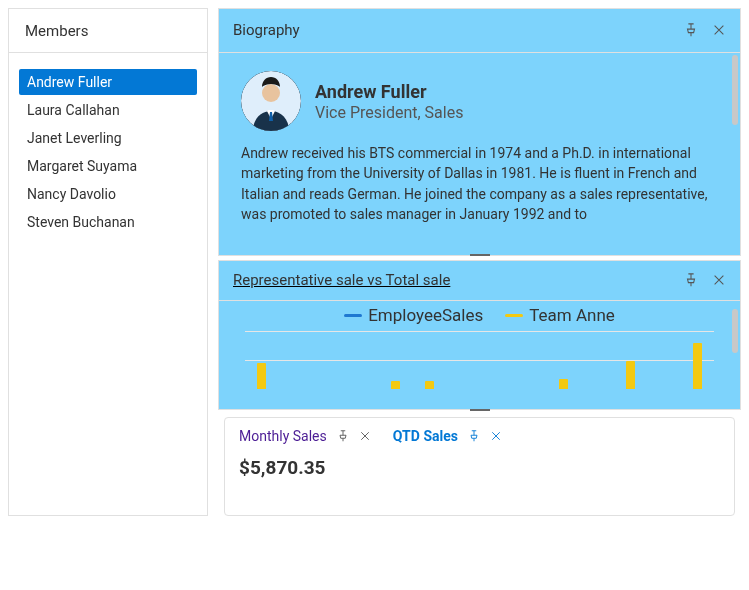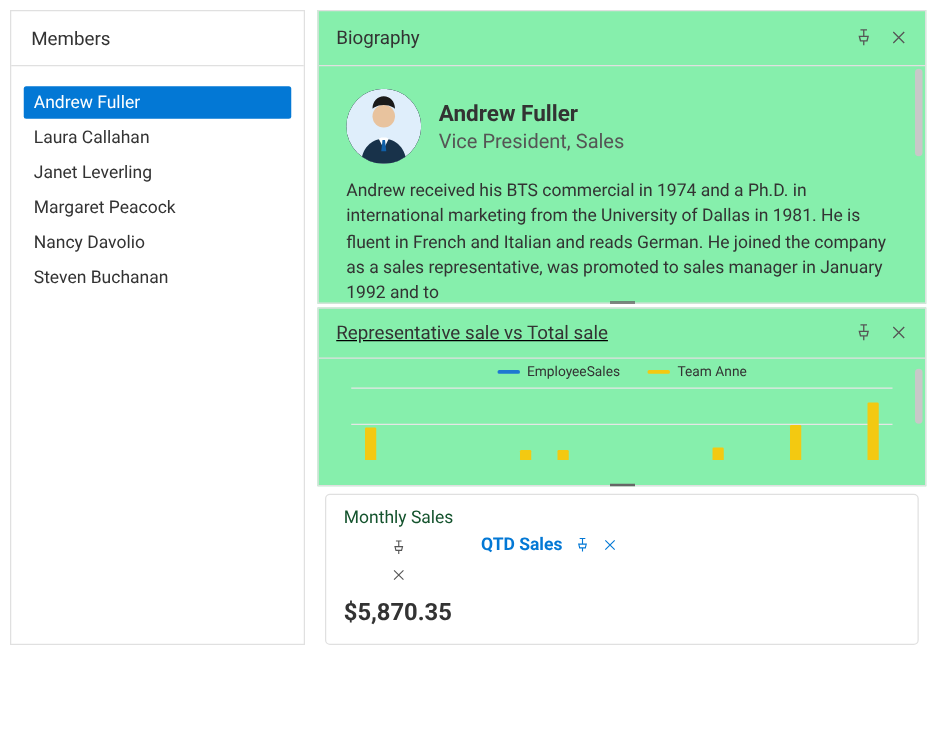--- a/index.html
+++ b/index.html
@@ -7,21 +7,21 @@
       font-family: -apple-system, BlinkMacSystemFont, "Segoe UI", Roboto, Helvetica, Arial, sans-serif;
       background: #fff;
       width: 749px;
       height: 590px;
       overflow: hidden;
     }
     .container { display: flex; width: 749px; height: 524px; padding: 8px; gap: 10px; }
 
     
     .sidebar {
-      width: 236px;
+      width: 200px;
       border: 1px solid #e0e0e0;
       display: flex;
       flex-direction: column;
     }
     .sidebar-header {
       padding: 13px 16px 12px;
       border-bottom: 1px solid #e0e0e0;
       font-size: 15px;
       color: #333;
     }
@@ -41,21 +41,21 @@
     
     .main {
       flex: 1;
       display: flex;
       flex-direction: column;
       position: relative;
     }
 
     .panel {
       border: 1px solid #e0e0e0;
-      background: #86efac;
+      background: #7dd3fc;
       position: relative;
     }
     .panel-header {
       display: flex;
       align-items: center;
       padding: 12px 14px 13px;
       border-bottom: 1px solid #e0e0e0;
       position: relative;
     }
     .panel-title { font-size: 15px; color: #333; flex: 1; }
@@ -95,21 +95,21 @@
       cursor: ns-resize;
       position: relative;
       top: -6px;
       z-index: 3;
     }
     .splitter-h .grip { width: 20px; height: 2px; border-top: 1.6px solid #666; border-bottom: 1.6px solid #666; }
 
     
     .chart-panel { height: 150px; overflow: hidden; position: relative; margin-top: -6px;}
     .chart-panel .panel-header { padding-top: 10px; padding-bottom: 11px; text-decoration: underline;}
-    .legend { display: flex; justify-content: center; gap: 22px; font-size: 11px; color: #333; padding: 4px 0 6px; }
+    .legend { display: flex; justify-content: center; gap: 22px; font-size: 17px; color: #333; padding: 4px 0 6px; }
     .legend-item { display: flex; align-items: center; gap: 6px; }
     .legend-swatch { width: 18px; height: 3px; border-radius: 2px; }
     .lg-blue { background: #1f78d1; }
     .lg-yellow { background: #f3c911; }
     .chart-area { padding: 0 26px; position: relative; height: 58px;}
     .gridline { border-top: 1px solid #e6e6e6; height: 29px; }
     .gridline:last-child{height:0;}
     .bars { position: absolute; left: 26px; right: 26px; bottom: 0; height: 58px; display: flex; align-items: flex-end; justify-content: space-between; }
     .bar-slot { width: 7%; display: flex; align-items:flex-end; justify-content:center; gap:2px; }
     .bar { width: 9px; background: #f3c911; border-radius: 1px 1px 0 0;}
@@ -131,38 +131,38 @@
     .tabs-panel {
       border: 1px solid #e0e0e0;
       border-radius: 4px;
       margin: 0 6px;
       flex:1;
       position: relative;
       margin-top:-3px;
     }
     .tabstrip { display: flex; align-items: center; padding: 10px 14px 10px; gap: 8px; }
     .tab { display: flex; align-items: center; gap: 10px; font-size: 14px; }
-    .tab.active { color: #14532d; flex-direction: column; }
+    .tab.active { color: #4c1d95; }
     .tab.inactive { color: #0378d5; margin-left: 14px; font-weight: bold; }
     .tab .icon-btn svg { width: 12px; height: 12px; }
     .tab.inactive .icon-btn svg { stroke:#0378d5; }
     .amount { padding: 2px 14px 14px; font-size: 19px; font-weight: 700; color: #333; }
   </style>
 </head>
 <body>
 
 <div class="container">
 
   <div class="sidebar">
     <div class="sidebar-header">Members</div>
     <div class="members-list">
       <div class="member-item selected"><span>Andrew Fuller</span></div>
       <div class="member-item"><span>Laura Callahan</span></div>
       <div class="member-item"><span>Janet Leverling</span></div>
-      <div class="member-item"><span>Margaret Peacock</span></div>
+      <div class="member-item"><span>Margaret Suyama</span></div>
       <div class="member-item"><span>Nancy Davolio</span></div>
       <div class="member-item"><span>Steven Buchanan</span></div>
     </div>
   </div>
 
   <div class="main">
 
     <div class="panel bio-panel">
       <div class="panel-header">
         <span class="panel-title">Biography</span>

